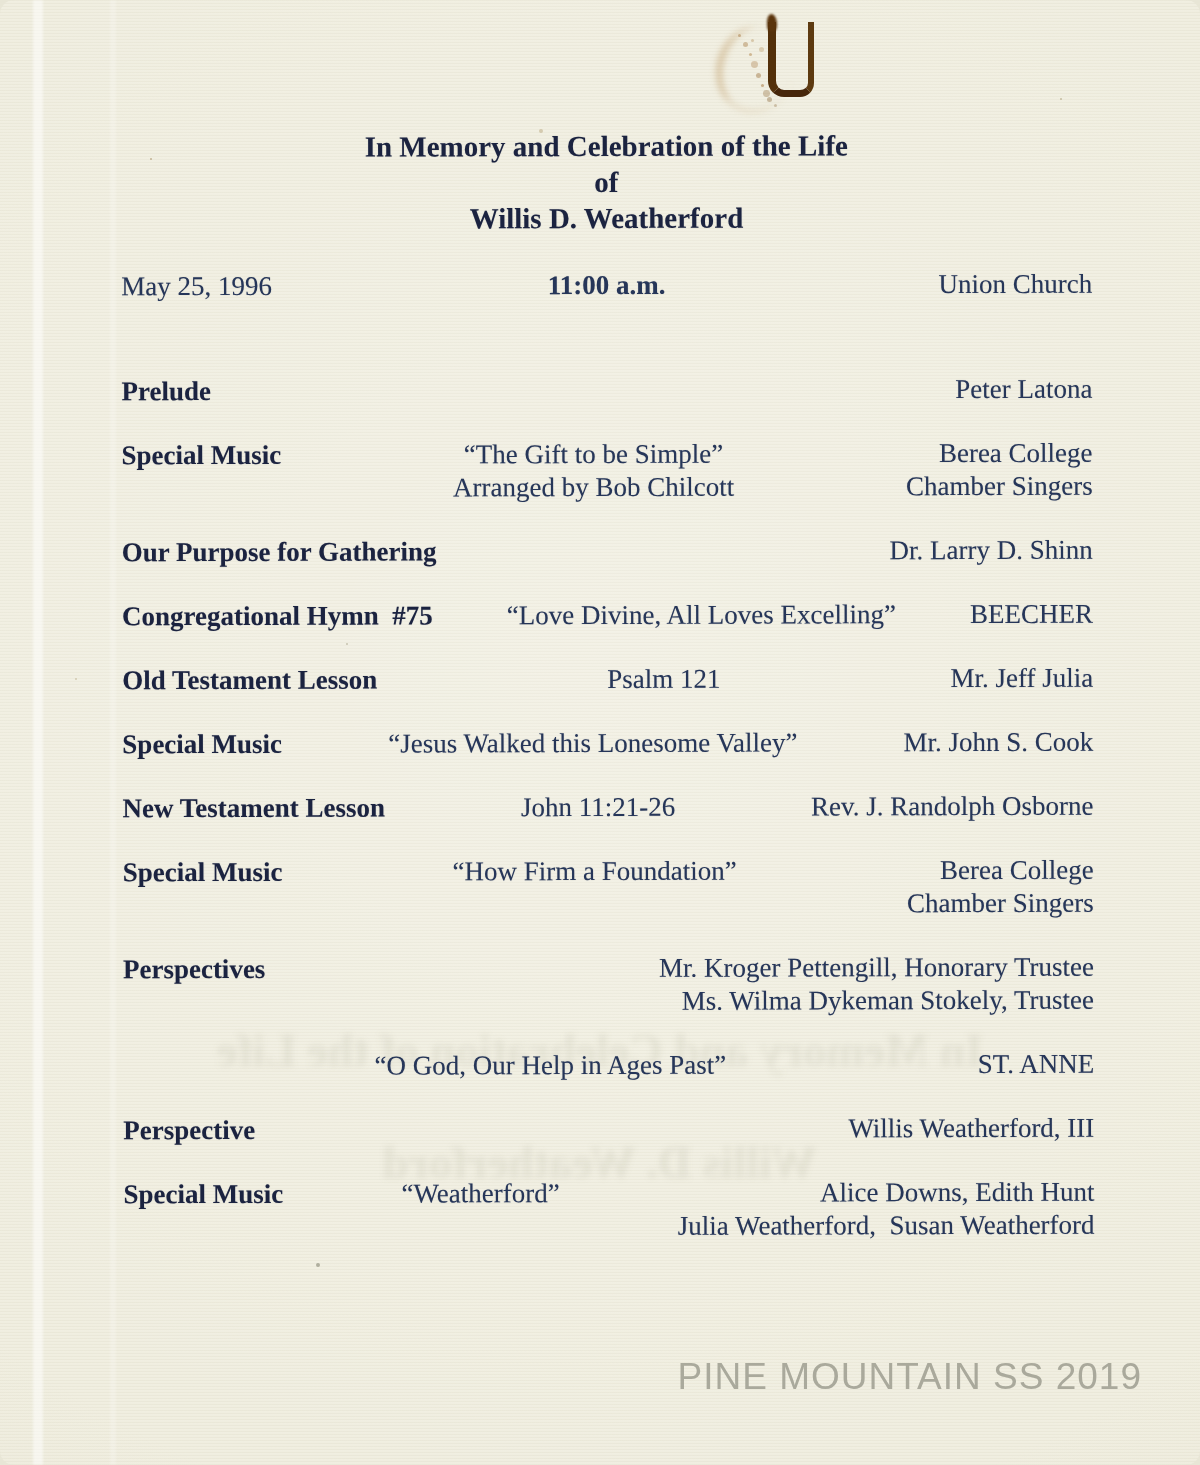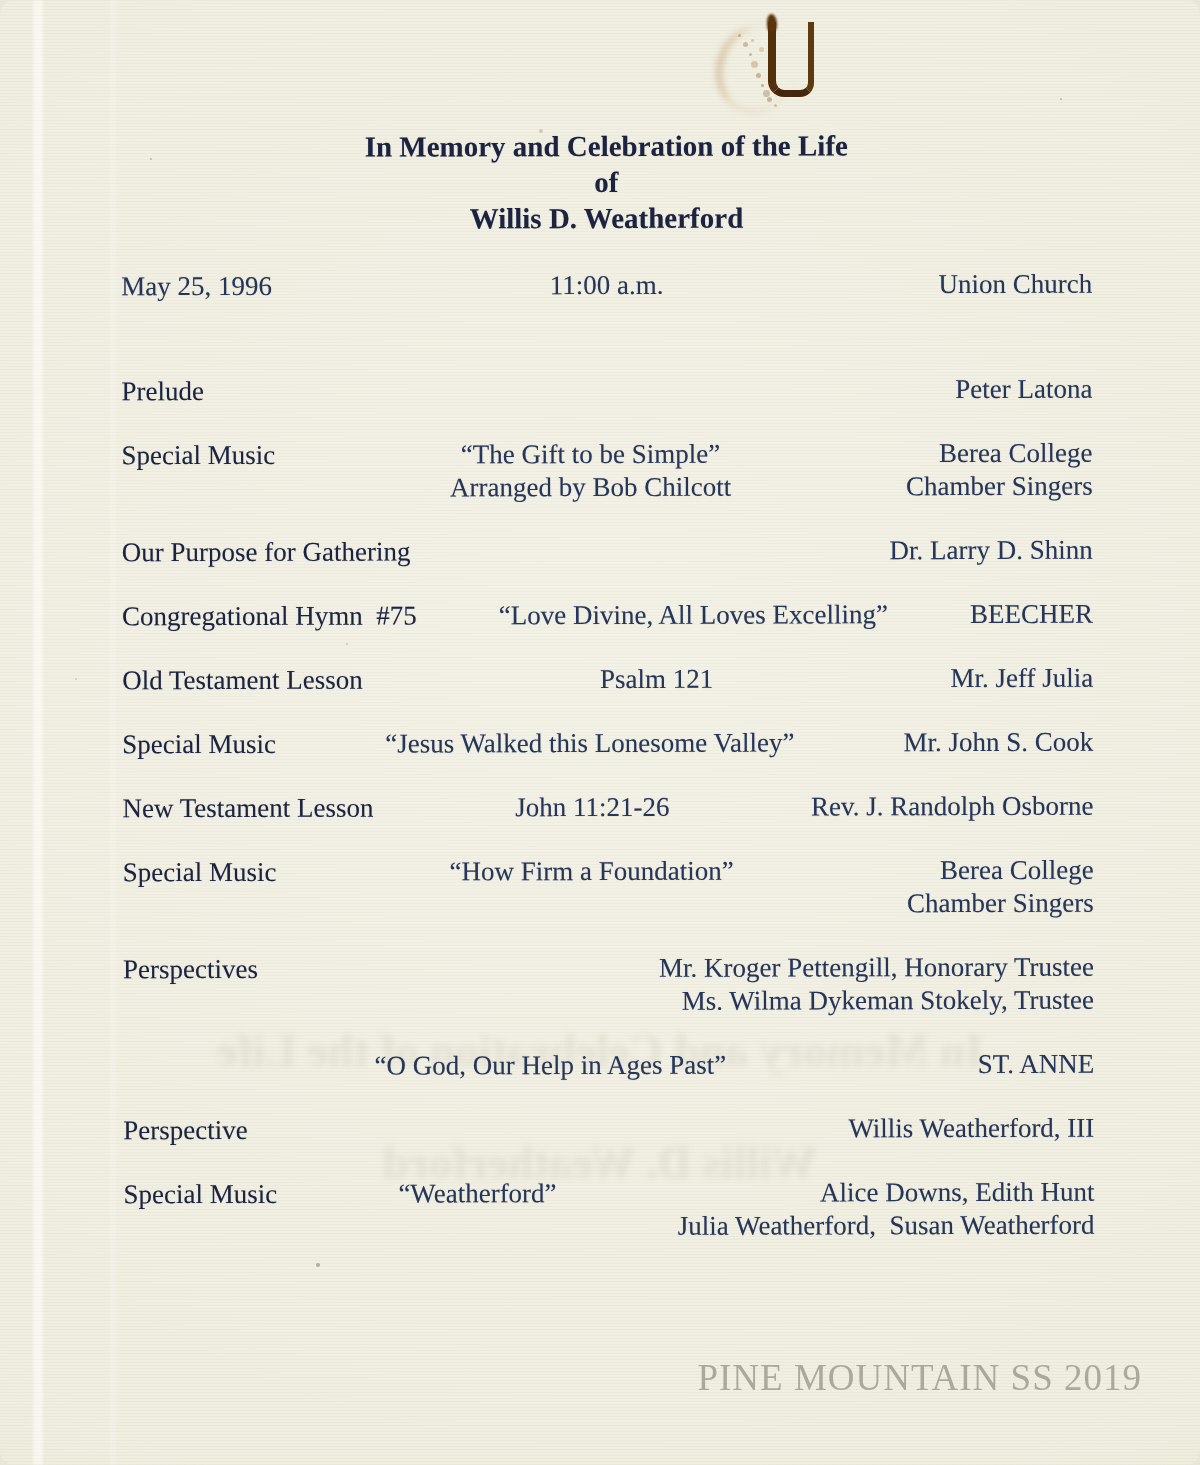--- a/index.html
+++ b/index.html
@@ -87,34 +87,34 @@
     font-weight: bold;
     font-size: 29px; line-height: 36px;
     color: var(--ink-dark, #1b2340);
   }
   .date-row {
     display: flex; align-items: baseline;
     margin-top: 33px;
     font-size: 27px; line-height: 33px;
   }
   .date-left  { flex: 1; text-align: left; }
-  .date-center{ flex: 0 0 auto; }
+  .date-center{ flex: 0 0 auto; font-weight: bold; }
   .date-right { flex: 1; text-align: right; }
   .row {
     display: flex; align-items: flex-start;
     margin-top: 31px;
     font-size: 27px; line-height: 33px;
   }
   #program .row:first-child { margin-top: 72px; }
-  .row-label { flex: 0 0 auto; font-weight: normal; white-space: pre-wrap; color: var(--ink-dark, #1b2340); }
+  .row-label { flex: 0 0 auto; font-weight: bold; white-space: pre-wrap; color: var(--ink-dark, #1b2340); }
   .row-center { flex: 1 1 auto; text-align: center; padding: 0 10px; min-width: 10px; }
   .row-right { flex: 0 0 auto; text-align: right; white-space: pre-wrap; }
   .watermark {
     position: absolute; right: 58px; top: 1356px;
-    font-family: Liberation Serif, serif;
+    font-family: Liberation Sans, sans-serif;
     font-size: 37px; letter-spacing: 1px;
     color: var(--watermark, #9e9e91);
     opacity: 0.85;
   }
 </style>
 </head>
 <body>
 
 <div class="paper">
   <div class="stripe stripe-1"></div>

